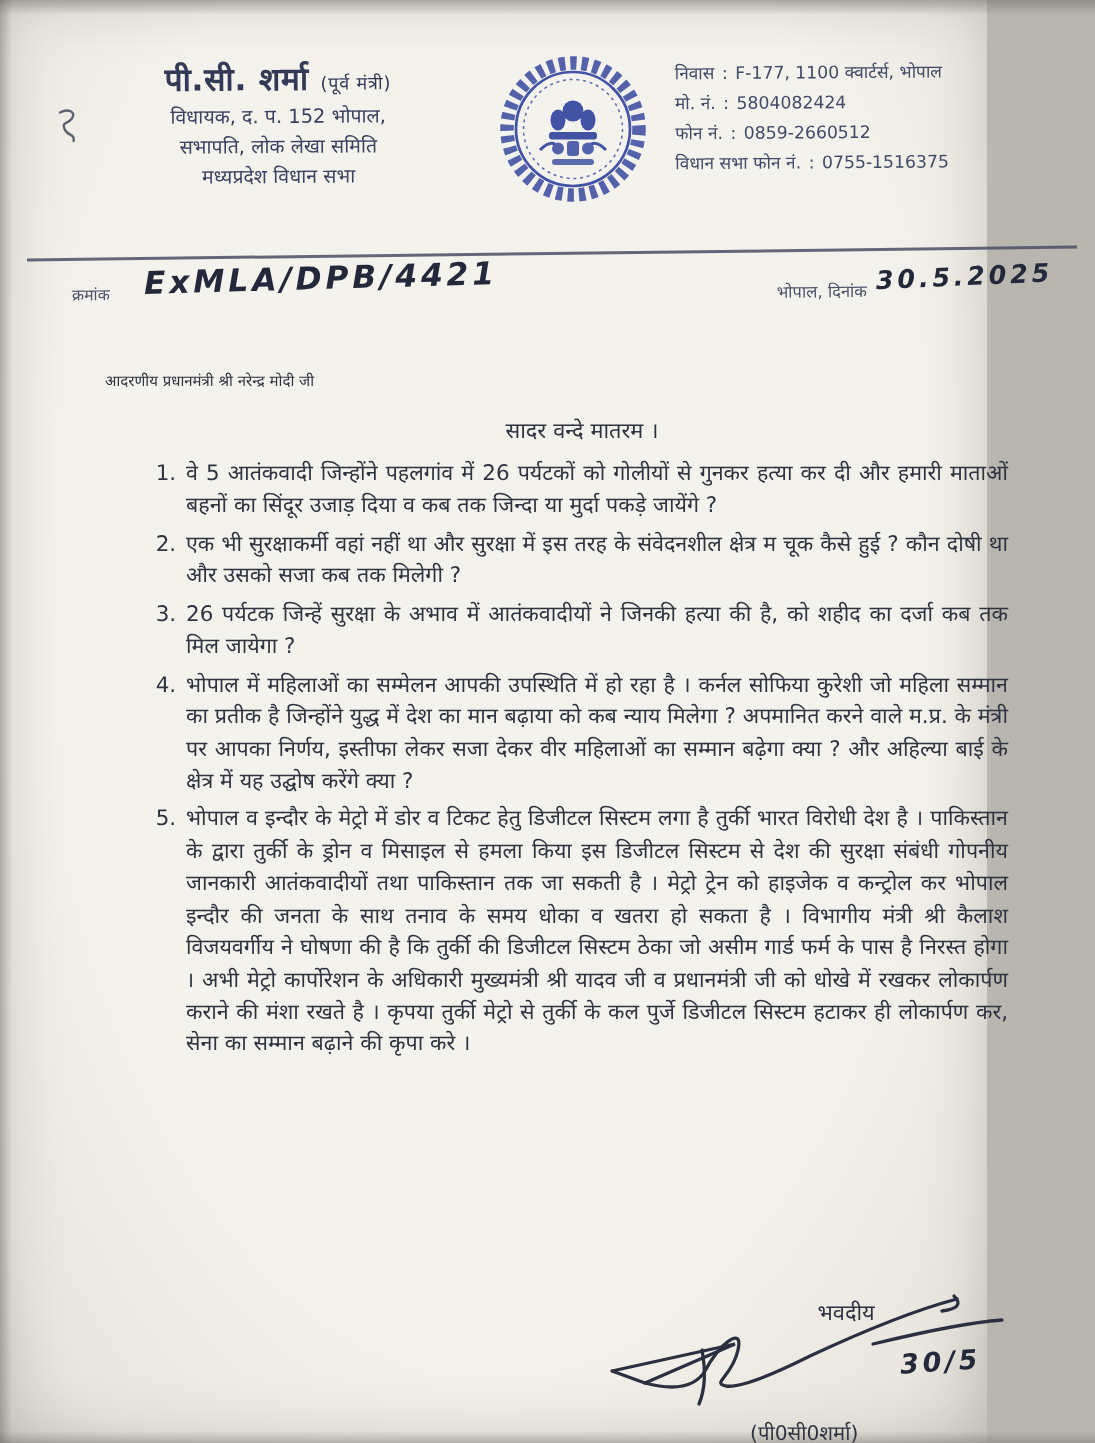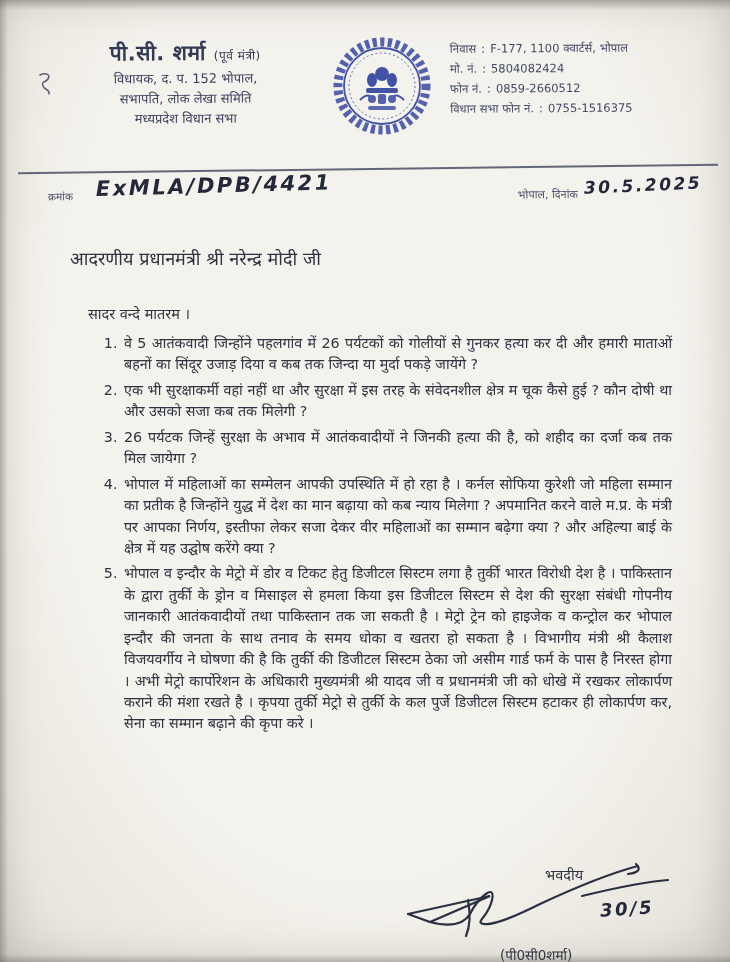--- a/index.html
+++ b/index.html
@@ -2,21 +2,21 @@
 <html lang="hi"><head>
 <meta charset="utf-8">
 <style>
   html,body{margin:0;padding:0;}
   body{
     width:730px;height:962px;overflow:hidden;
     background:#b9b6b0;
     font-family:"DejaVu Sans","Liberation Sans",sans-serif;
   }
   .page{
-    position:relative;width:730px;height:962px;box-sizing:border-box;
+    position:relative;width:658px;height:962px;box-sizing:border-box;
     background:
       radial-gradient(ellipse at 50% 40%, #f4f2ec 60%, #e9e6df 88%, #d8d5cd 100%);
     color:#2f3442;
     box-shadow:inset 0 0 40px rgba(90,85,75,.25);
   }
   .scan-edge-top{position:absolute;top:0;left:0;width:730px;height:10px;
     background:linear-gradient(180deg,rgba(70,66,60,.35),rgba(70,66,60,0));}
   .scan-edge-left{position:absolute;top:0;left:0;width:8px;height:962px;
     background:linear-gradient(90deg,rgba(70,66,60,.30),rgba(70,66,60,0));}
   .scan-edge-bottom{position:absolute;bottom:0;left:0;width:730px;height:8px;
@@ -56,22 +56,22 @@
   .ref-no{position:absolute;left:48px;top:-4px;font-size:21px;transform:rotate(-1deg);}
   .ref-date-label{position:absolute;right:118px;top:12px;font-size:11px;color:#4a5068;text-align:right;}
   .ref-date{position:absolute;right:-6px;top:2px;font-size:17px;transform:rotate(-2deg);}
 
   
   .body-wrap{position:absolute;top:228px;left:88px;width:600px;color:#2e3340;}
   .title{
     text-align:center;font-size:15.5px;font-weight:bold;color:#2c3140;
   }
   .title span{border-bottom:1.6px solid #2c3140;padding-bottom:2px;}
-  .salutation{margin-top:18px;font-size:18px;margin-left:-18px;}
-  .greeting{margin-top:33px;font-size:14.5px;}
+  .salutation{margin-top:18px;font-size:10px;margin-left:-18px;}
+  .greeting{text-align:center;margin-top:16px;font-size:14.5px;}
   .intro{margin-top:16px;font-size:14.3px;line-height:1.52;text-indent:38px;text-align:justify;}
   ol.points{
     margin:10px 16px 0 0;padding-left:34px;font-size:14.3px;line-height:1.5;
   }
   ol.points li{margin-bottom:4px;text-align:justify;padding-left:2px;}
 
   
   .sign-block{position:absolute;top:852px;left:400px;width:300px;height:100px;}
   .closing{position:absolute;left:145px;top:12px;font-size:14.5px;color:#2e3340;}
   .sign-svg{position:absolute;left:0;top:0;}

